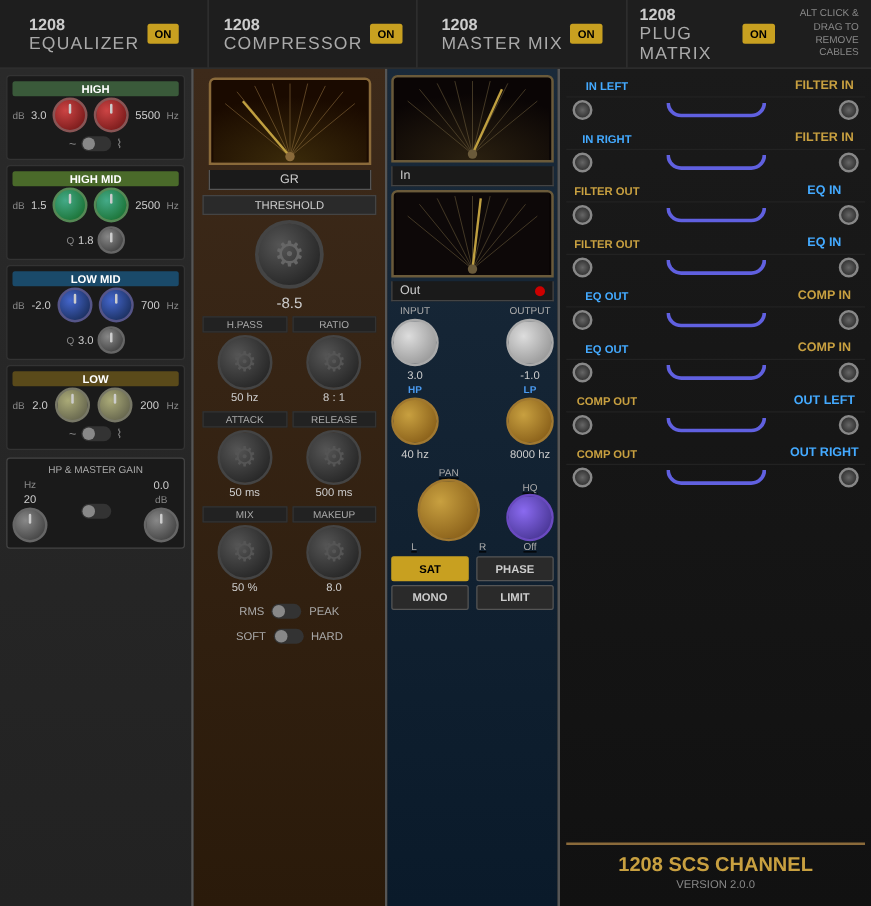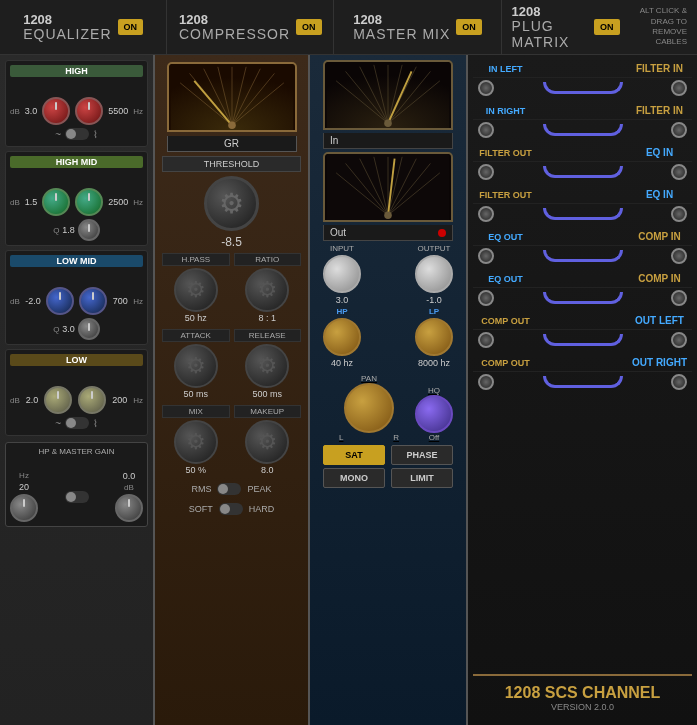--- a/index.html
+++ b/index.html
@@ -105,21 +105,21 @@
     }
 
     .eq-band-label {
       text-align: center;
       font-size: 9px;
       font-weight: bold;
       color: #fff;
       background: #2a6a2a;
       border-radius: 2px;
       padding: 1px 16px;
-      margin-bottom: 20px;
+      margin-bottom: 1px;
     }
 
     .eq-band-label.high { background: #3a5a3a; }
     .eq-band-label.high-mid { background: #4a6a2a; }
 
     .eq-row {
       display: flex;
       align-items: center;
       justify-content: space-between;
       margin-bottom: 3px;
@@ -209,21 +209,21 @@
       border: 1px solid #444;
       border-radius: 3px;
       padding: 4px;
       margin-top: 2px;
     }
 
     .hp-master-label {
       text-align: center;
       font-size: 8px;
       color: #aaa;
-      margin-bottom: 15px;
+      margin-bottom: 3px;
     }
 
     .hp-master-row {
       display: flex;
       align-items: center;
       justify-content: space-between;
     }
 
     
     .comp-panel {
@@ -353,21 +353,21 @@
       margin: 2px 0;
     }
 
     .comp-toggle-label {
       font-size: 9px;
       color: #aaa;
     }
 
     
     .master-panel {
-      width: 158px;
+      width: 138px;
       background: linear-gradient(180deg, #1a2a3a 0%, #0a1a2a 100%);
       border-right: 2px solid #555;
       padding: 5px;
       display: flex;
       flex-direction: column;
       align-items: center;
       gap: 3px;
     }
 
     .master-vu {

